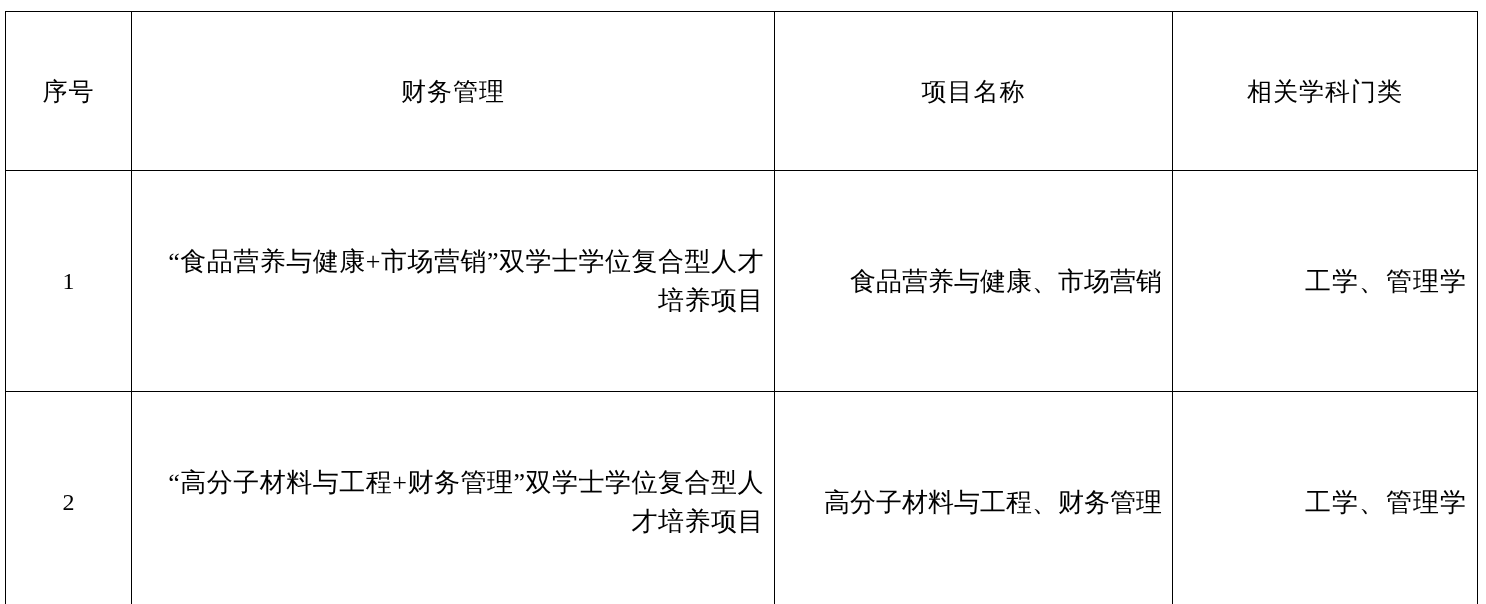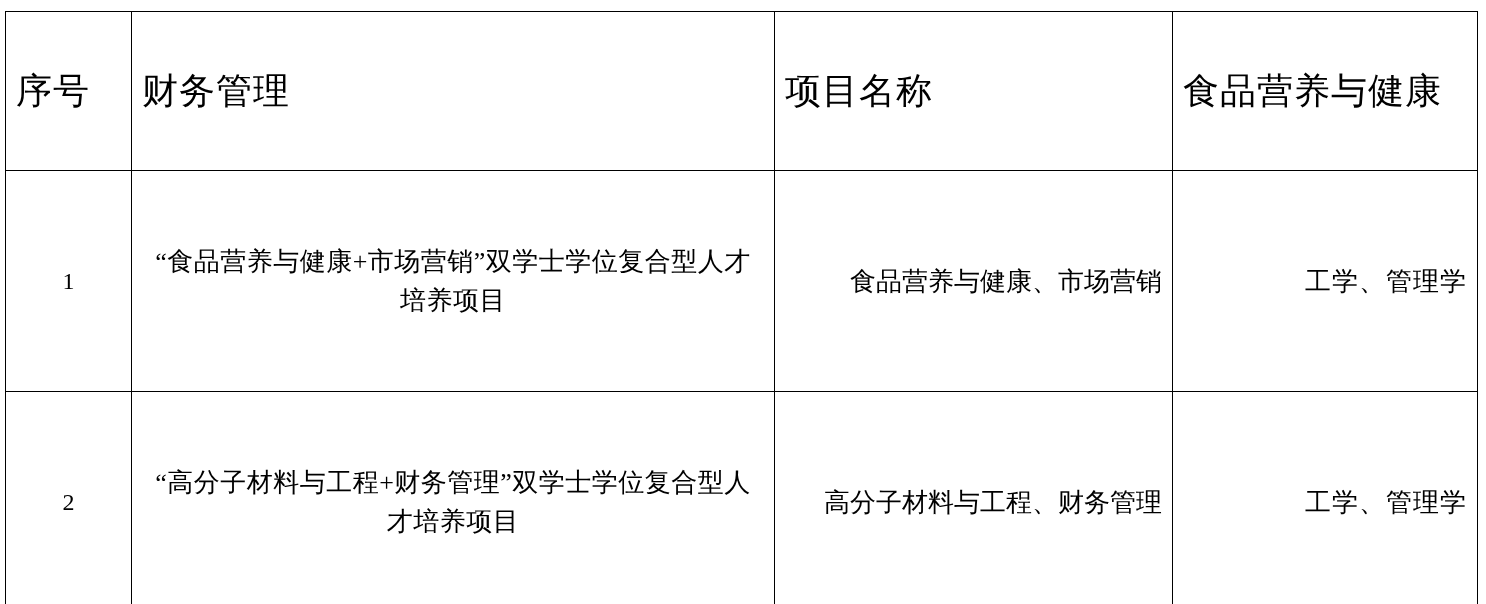--- a/index.html
+++ b/index.html
@@ -33,34 +33,35 @@
     vertical-align: middle;
     font-weight: normal;
   }
   col.c-index  { width: 126px; }
   col.c-name   { width: 643px; }
   col.c-major  { width: 398px; }
   col.c-field  { width: 305px; }
 
   thead td {
     height: 146px;
-    font-size: 36px;
+    text-align: center;
+    font-size: 25px;
     letter-spacing: 1px;
   }
   tbody td {
     height: 208px;
     font-size: 26px;
     line-height: 1.5;
   }
   td.cell-index {
     text-align: center;
     font-size: 24px;
   }
   td.cell-name {
-    text-align: center;
+    text-align: right;
     padding-left: 14px;
     padding-right: 8px;
     letter-spacing: 0.5px;
   }
   td.cell-major {
     text-align: right;
     padding-left: 10px;
     padding-right: 10px;
   }
   td.cell-field {
@@ -77,21 +78,21 @@
       <col class="c-index">
       <col class="c-name">
       <col class="c-major">
       <col class="c-field">
     </colgroup>
     <thead>
       <tr>
         <td>序号</td>
         <td>财务管理</td>
         <td>项目名称</td>
-        <td>食品营养与健康</td>
+        <td>相关学科门类</td>
       </tr>
     </thead>
     <tbody>
       <tr>
         <td class="cell-index">1</td>
         <td class="cell-name">“食品营养与健康+市场营销”双学士学位复合型人才培养项目</td>
         <td class="cell-major">食品营养与健康、市场营销</td>
         <td class="cell-field">工学、管理学</td>
       </tr>
       <tr>

